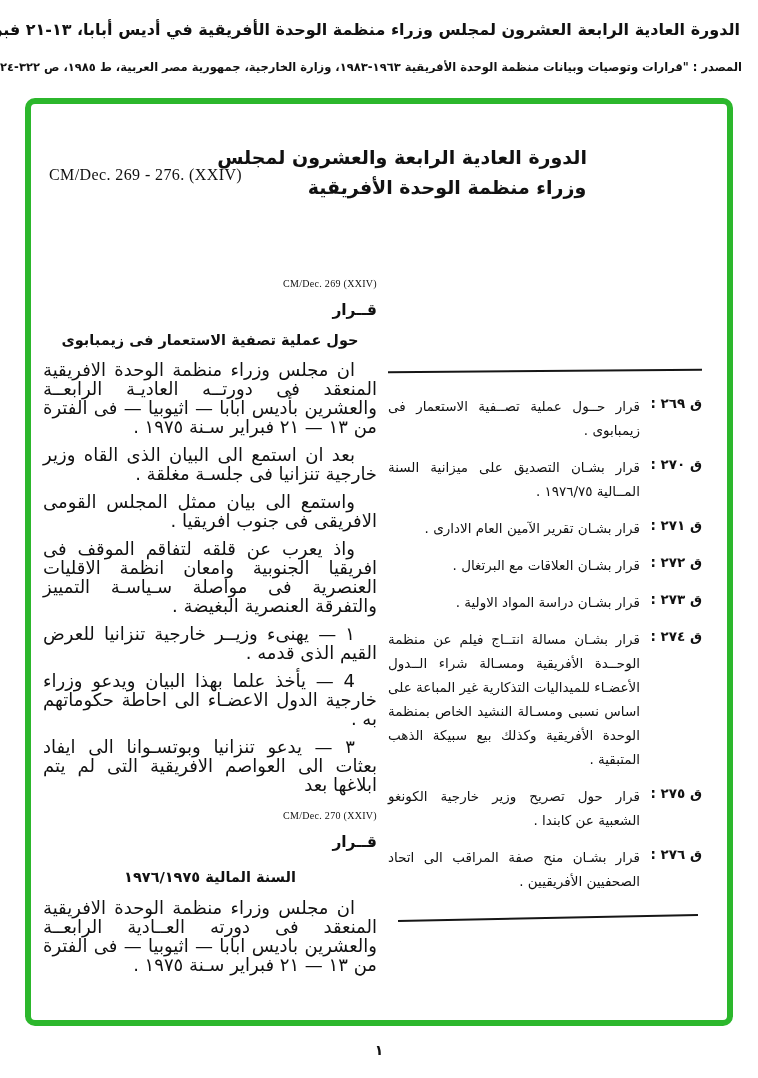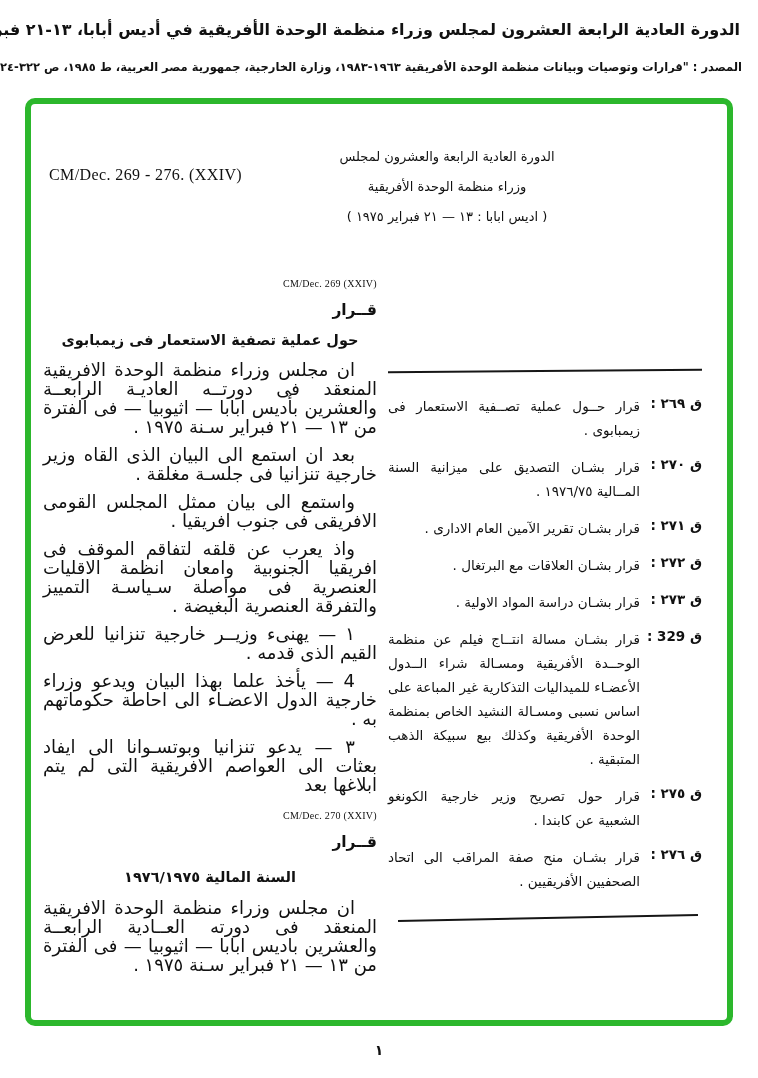--- a/index.html
+++ b/index.html
@@ -36,21 +36,21 @@
     position: absolute; top: 62px; left: 18px;
     direction: ltr; text-align: right;
     font-family: "Liberation Serif", "DejaVu Serif", serif;
     font-size: 16px; letter-spacing: 0.4px;
   }
 
   .box-title {
     position: absolute; top: 38px; right: 140px;
     width: 280px; text-align: center;
   }
-  .t-line { font-weight: normal; font-size: 13px; line-height: 30px; white-space: nowrap; }
+  .t-line { font-weight: bold; font-size: 19px; line-height: 30px; white-space: nowrap; }
 
   
   .col-left { position: absolute; top: 174px; left: 12px; width: 334px; }
   .doc-ref {
     direction: ltr; text-align: right;
     font-family: "Liberation Serif", "DejaVu Serif", serif;
     font-size: 10px; letter-spacing: 0.3px;
     margin-bottom: 12px;
   }
   .ref-270 { margin-top: 16px; }
@@ -95,21 +95,20 @@
 <main class="green-box" style="border-color: rgb(44, 183, 44);">
 
   <div class="doc-ref-range">CM/Dec. 269 - 276. (XXIV)</div>
 
   <div class="box-title">
 
       <div class="t-line">الدورة العادية الرابعة والعشرون لمجلس</div>
 
       <div class="t-line">وزراء منظمة الوحدة الأفريقية</div>
 
-      <div class="t-line">( اديس ابابا : ١٣ — ٢١ فبراير ١٩٧٥ )</div>
     </div>
 
   <section class="col-left">
     <div class="doc-ref">CM/Dec. 269 (XXIV)</div>
     <h2 class="sec-heading">قــرار</h2>
     <h3 class="sec-subject">حول عملية تصفية الاستعمار فى زيمبابوى</h3>
 
     <div>
 
         <p class="para">ان مجلس وزراء منظمة الوحدة الافريقية المنعقد فى دورتــه العاديـة الرابعــة والعشرين بأديس ابابا — اثيوبيا — فى الفترة من ١٣ — ٢١ فبراير سـنة ١٩٧٥ .</p>
@@ -169,21 +168,21 @@
           <span class="idx-num">ق ٢٧٢ :</span>
           <span class="idx-text">قرار بشـان العلاقات مع البرتغال .</span>
         </div>
 
         <div class="idx-item">
           <span class="idx-num">ق ٢٧٣ :</span>
           <span class="idx-text">قرار بشـان دراسة المواد الاولية .</span>
         </div>
 
         <div class="idx-item">
-          <span class="idx-num">ق 329 :</span>
+          <span class="idx-num">ق ٢٧٤ :</span>
           <span class="idx-text">قرار بشـان مسالة انتــاج فيلم عن منظمة الوحــدة الأفريقية ومسـالة شراء الــدول الأعضـاء للميداليات التذكارية غير المباعة على اساس نسبى ومسـالة النشيد الخاص بمنظمة الوحدة الأفريقية وكذلك بيع سبيكة الذهب المتبقية .</span>
         </div>
 
         <div class="idx-item">
           <span class="idx-num">ق ٢٧٥ :</span>
           <span class="idx-text">قرار حول تصريح وزير خارجية الكونغو الشعبية عن كابندا .</span>
         </div>
 
         <div class="idx-item">
           <span class="idx-num">ق ٢٧٦ :</span>

